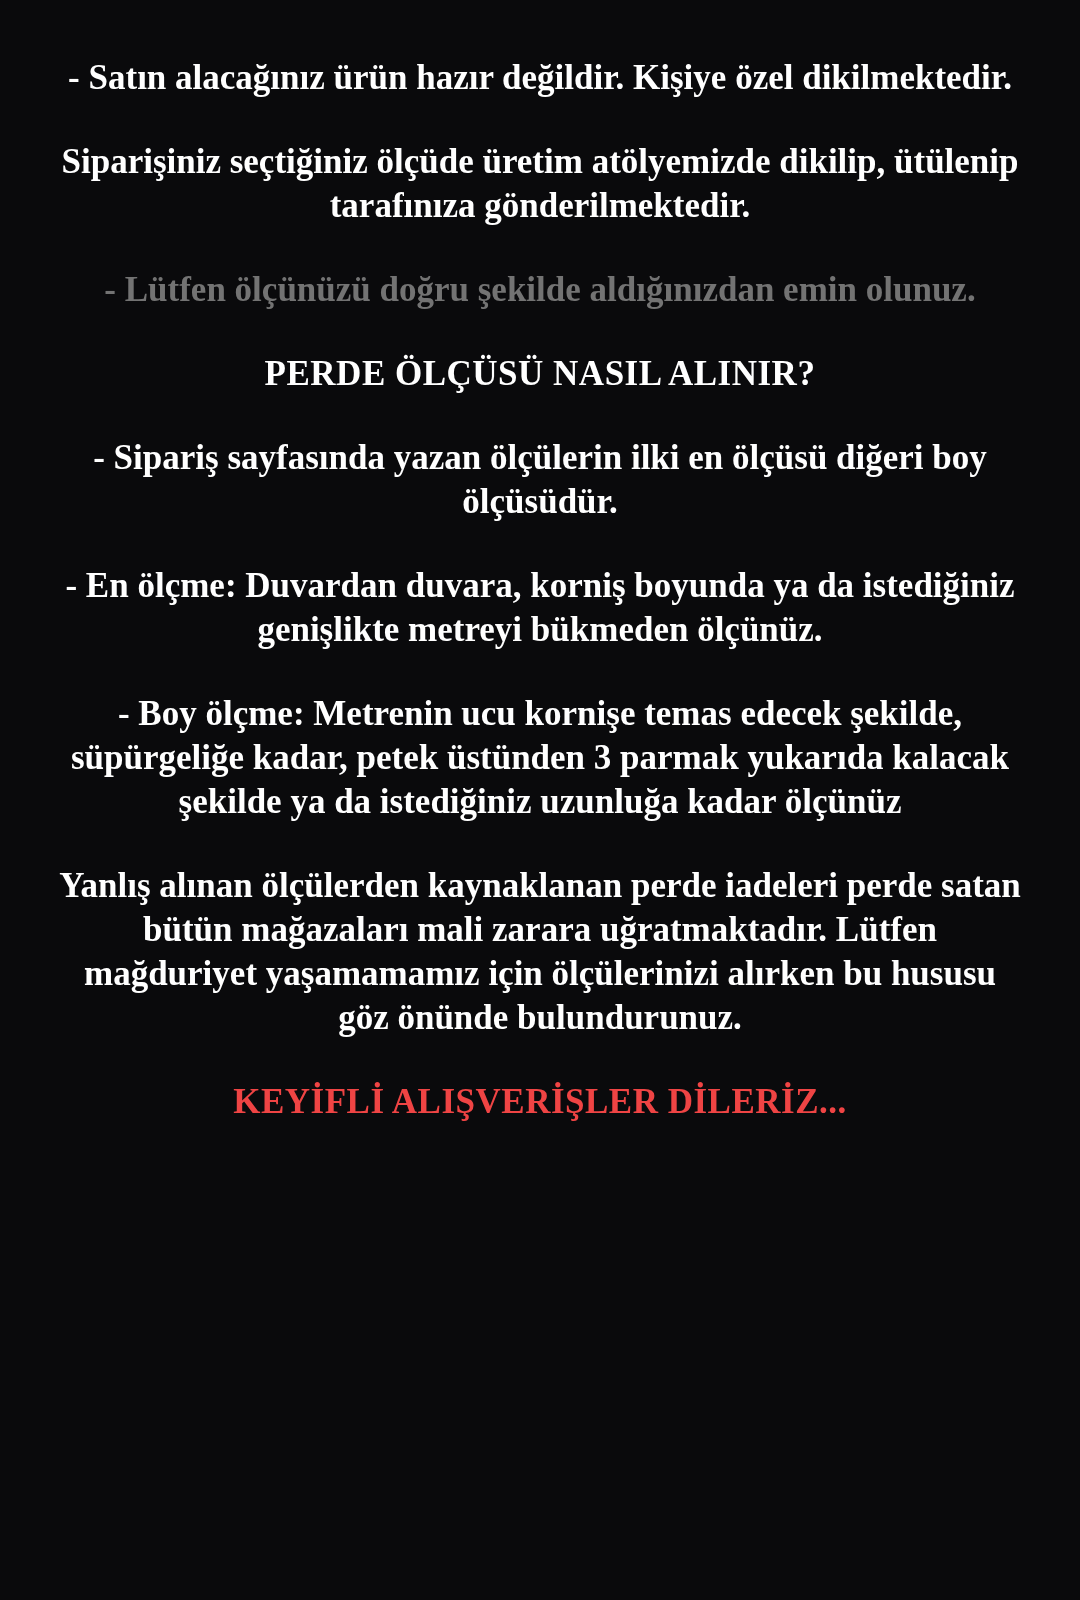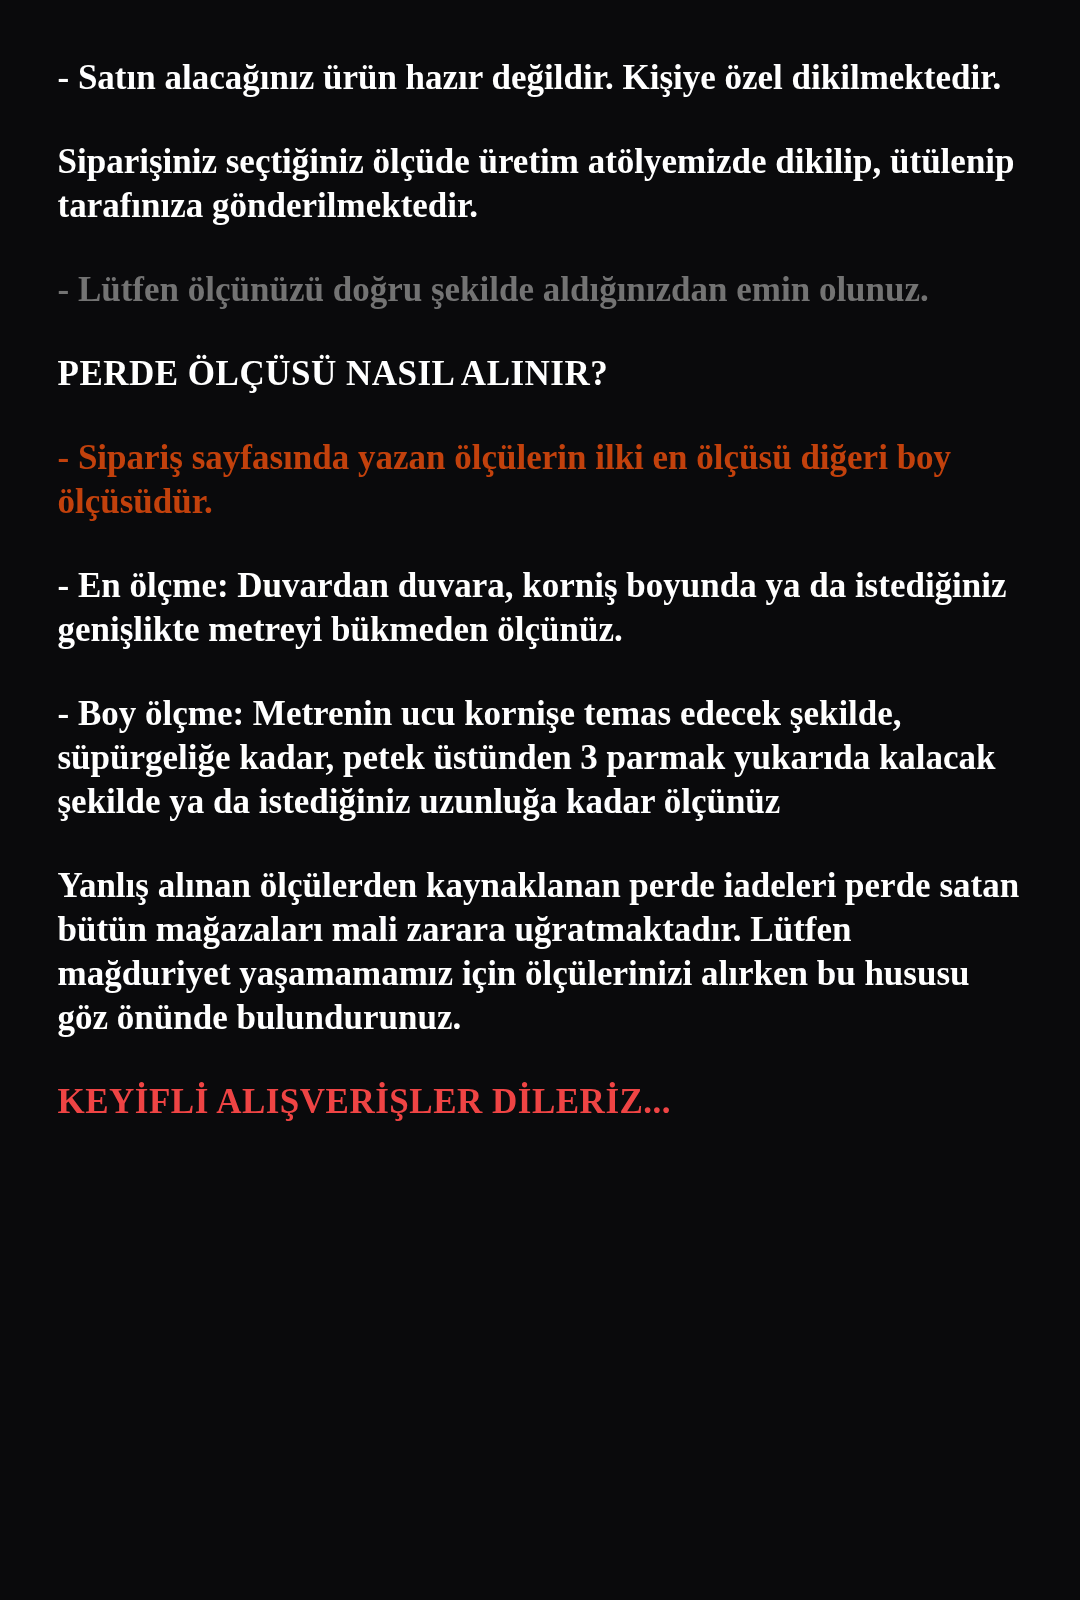--- a/index.html
+++ b/index.html
@@ -41,21 +41,21 @@
   }
   .notice-body p {
     margin: 8px auto;
     padding: 0;
     max-width: 965px;
     color: #ffffff;
     font-family: "Liberation Serif", serif;
     font-weight: 700;
     font-size: 35px;
     line-height: 44px;
-    text-align: left;
+    text-align: center;
   }
   .notice-body p + p {
     margin-top: 40px;
   }
   .notice-body p.heading {
     letter-spacing: 0.5px;
   }
 </style>
 </head>
 <body>
@@ -66,21 +66,21 @@
 
     <div class="notice-body">
       <p style="color: rgb(255, 255, 255);">- Satın alacağınız ürün hazır değildir. Kişiye özel dikilmektedir.</p>
 
       <p style="color: rgb(255, 255, 255);">Siparişiniz seçtiğiniz ölçüde üretim atölyemizde dikilip, ütülenip tarafınıza gönderilmektedir.</p>
 
       <p style="color: #737373;">- Lütfen ölçünüzü doğru şekilde aldığınızdan emin olunuz.</p>
 
       <p class="heading" style="color: rgb(255, 255, 255);">PERDE ÖLÇÜSÜ NASIL ALINIR?</p>
 
-      <p style="color: #c2410c;">- Sipariş sayfasında yazan ölçülerin ilki en ölçüsü diğeri boy ölçüsüdür.</p>
+      <p style="color: #ffffff;">- Sipariş sayfasında yazan ölçülerin ilki en ölçüsü diğeri boy ölçüsüdür.</p>
 
       <p style="color: rgb(255, 255, 255);">- En ölçme: Duvardan duvara, korniş boyunda ya da istediğiniz genişlikte metreyi bükmeden ölçünüz.</p>
 
       <p style="color: rgb(255, 255, 255); font-family: Liberation Serif, serif;">- Boy ölçme: Metrenin ucu kornişe temas edecek şekilde, süpürgeliğe kadar, petek üstünden 3 parmak yukarıda kalacak şekilde ya da istediğiniz uzunluğa kadar ölçünüz</p>
 
       <p style="color: #ffffff;">Yanlış alınan ölçülerden kaynaklanan perde iadeleri perde satan bütün mağazaları mali zarara uğratmaktadır. Lütfen mağduriyet yaşamamamız için ölçülerinizi alırken bu hususu göz önünde bulundurunuz.</p>
 
       <p class="heading" style="color: #ef4444;">KEYİFLİ ALIŞVERİŞLER DİLERİZ...</p>
     </div>
 

